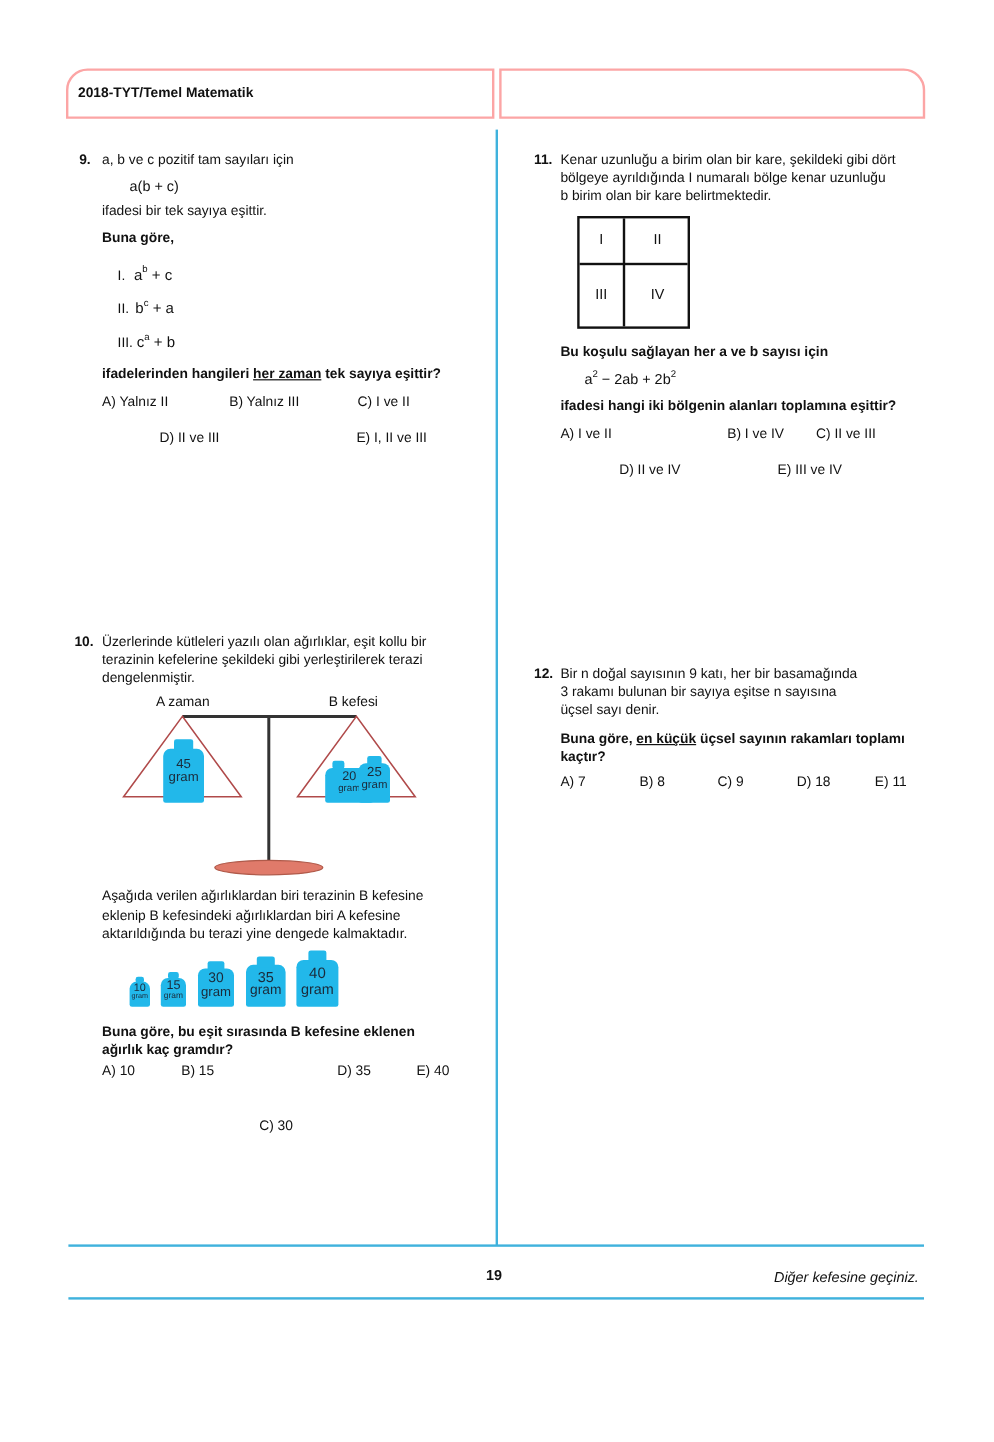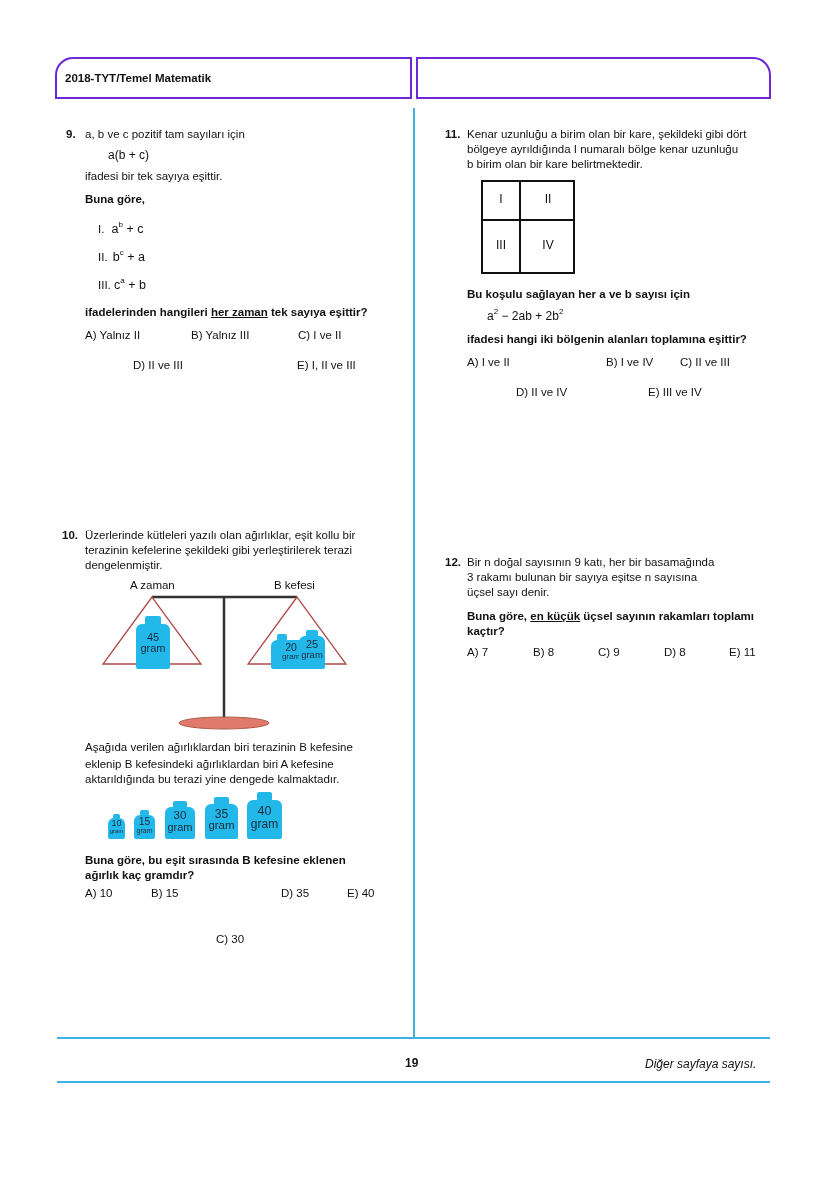--- a/index.html
+++ b/index.html
@@ -1,19 +1,19 @@
 <!DOCTYPE html>
 <html><head>
 <meta charset="utf-8">
 <style>
   html, body { margin:0; padding:0; background:#ffffff; }
   body { width:828px; height:1202px; position:relative; overflow:hidden;
          font-family:"Liberation Sans", sans-serif; color:#111; font-size:11.5px; }
   .abs { position:absolute; }
-  .hdr-box { position:absolute; border:2px solid #6d28d9; box-sizing:border-box; }
+  .hdr-box { position:absolute; border:2px solid #fca5a5; box-sizing:border-box; }
   .hdr-left { left:55px; top:57px; width:357px; height:42px; border-top-left-radius:18px; }
   .hdr-right { left:416px; top:57px; width:355px; height:42px; border-top-right-radius:18px; }
   .hdr-title { position:absolute; left:8px; top:13px; font-weight:bold; font-size:11.5px; }
   .vdiv { position:absolute; left:413px; top:108px; width:2px; height:930px; background:#3fb2dd; }
   .hline { position:absolute; left:57px; width:713px; height:2px; background:#3fb2dd; }
   .line { position:absolute; white-space:nowrap; line-height:14px; }
   .b { font-weight:bold; }
   .u { text-decoration:underline; }
   .qnum { font-weight:bold; }
   sup { font-size:8px; vertical-align:6px; line-height:0; }
@@ -186,20 +186,20 @@
   <div class="line" style="left:467px;top:585px;">üçsel sayı denir.</div>
 
   <div class="line b" style="left:467px;top:609px;">
     <span>Buna göre, </span><span class="u">en küçük</span><span> üçsel sayının rakamları toplamı</span>
   </div>
   <div class="line b" style="left:467px;top:624px;">kaçtır?</div>
 
   <div class="line" style="left:467px;top:645px;">A)  7</div>
   <div class="line" style="left:533px;top:645px;">B)  8</div>
   <div class="line" style="left:598px;top:645px;">C) 9</div>
-  <div class="line" style="left:664px;top:645px;">D)  8</div>
+  <div class="line" style="left:664px;top:645px;">D)  18</div>
   <div class="line" style="left:729px;top:645px;">E)  11</div>
 </div>
 
 <div class="hline" style="top:1037px;"></div>
 <div class="footer-page">19</div>
-<div class="footer-next">Diğer sayfaya sayısı.</div>
+<div class="footer-next">Diğer kefesine geçiniz.</div>
 <div class="hline" style="top:1081px;"></div>
 
 </body></html>

